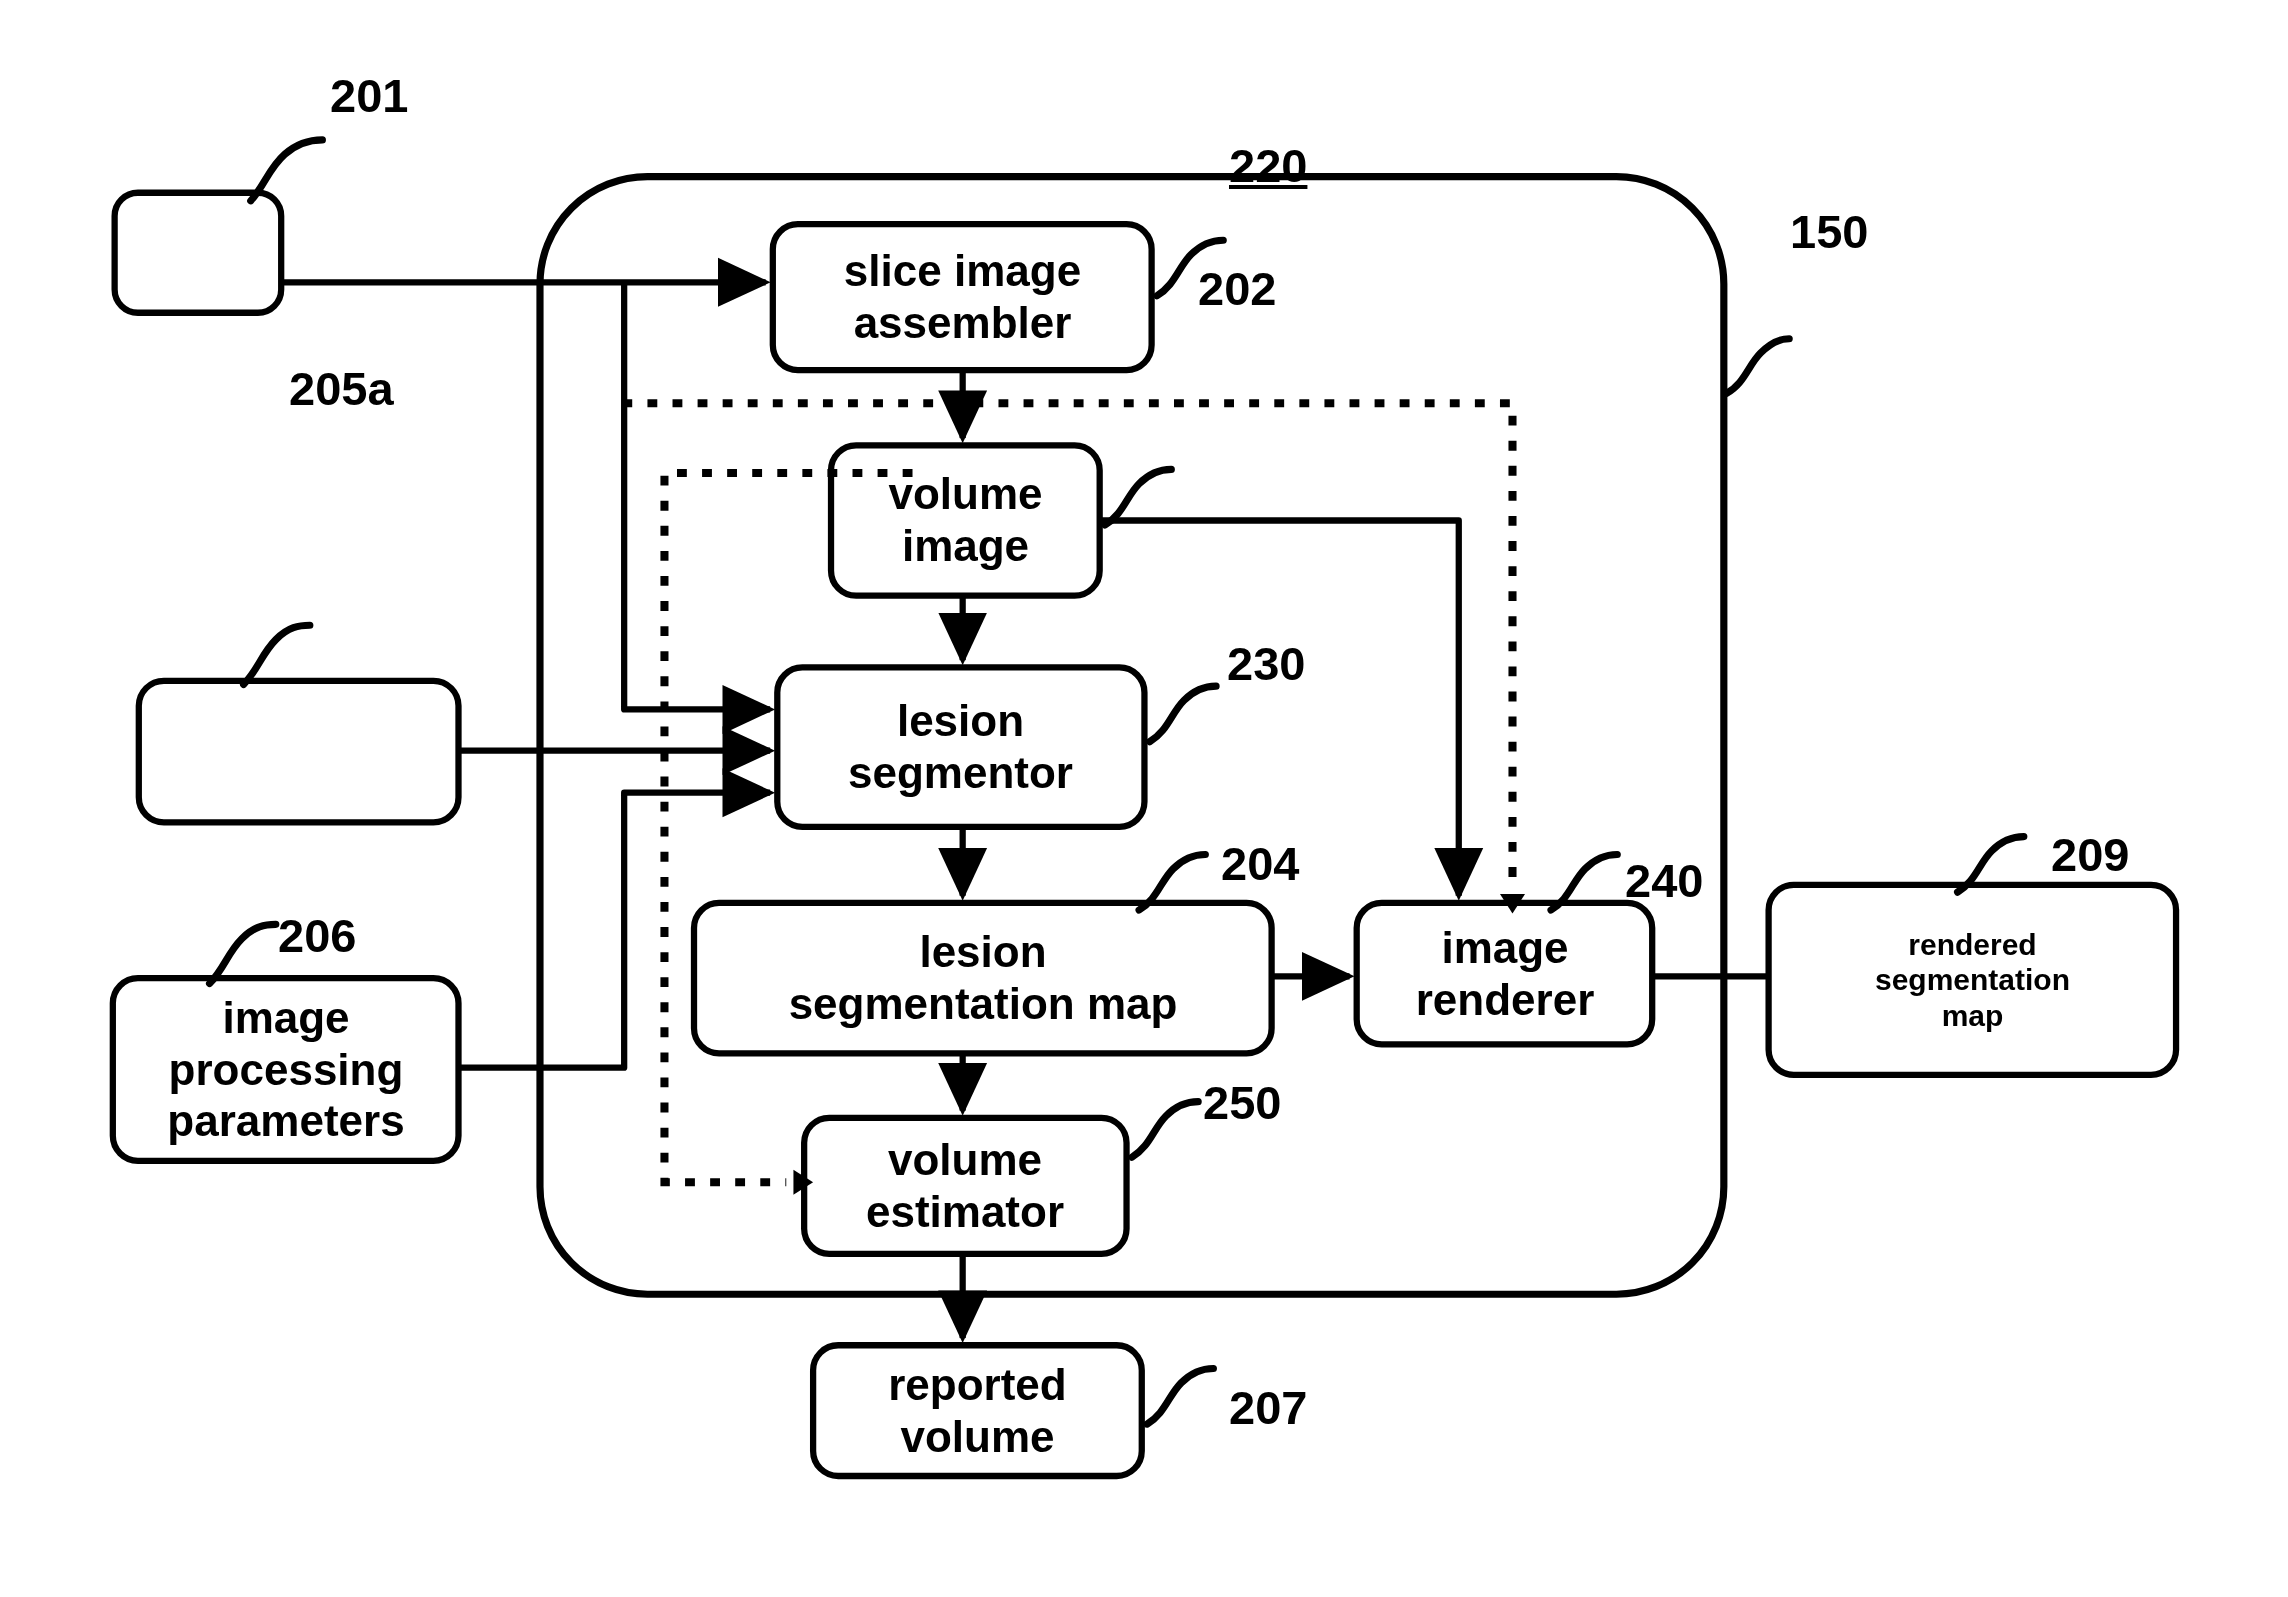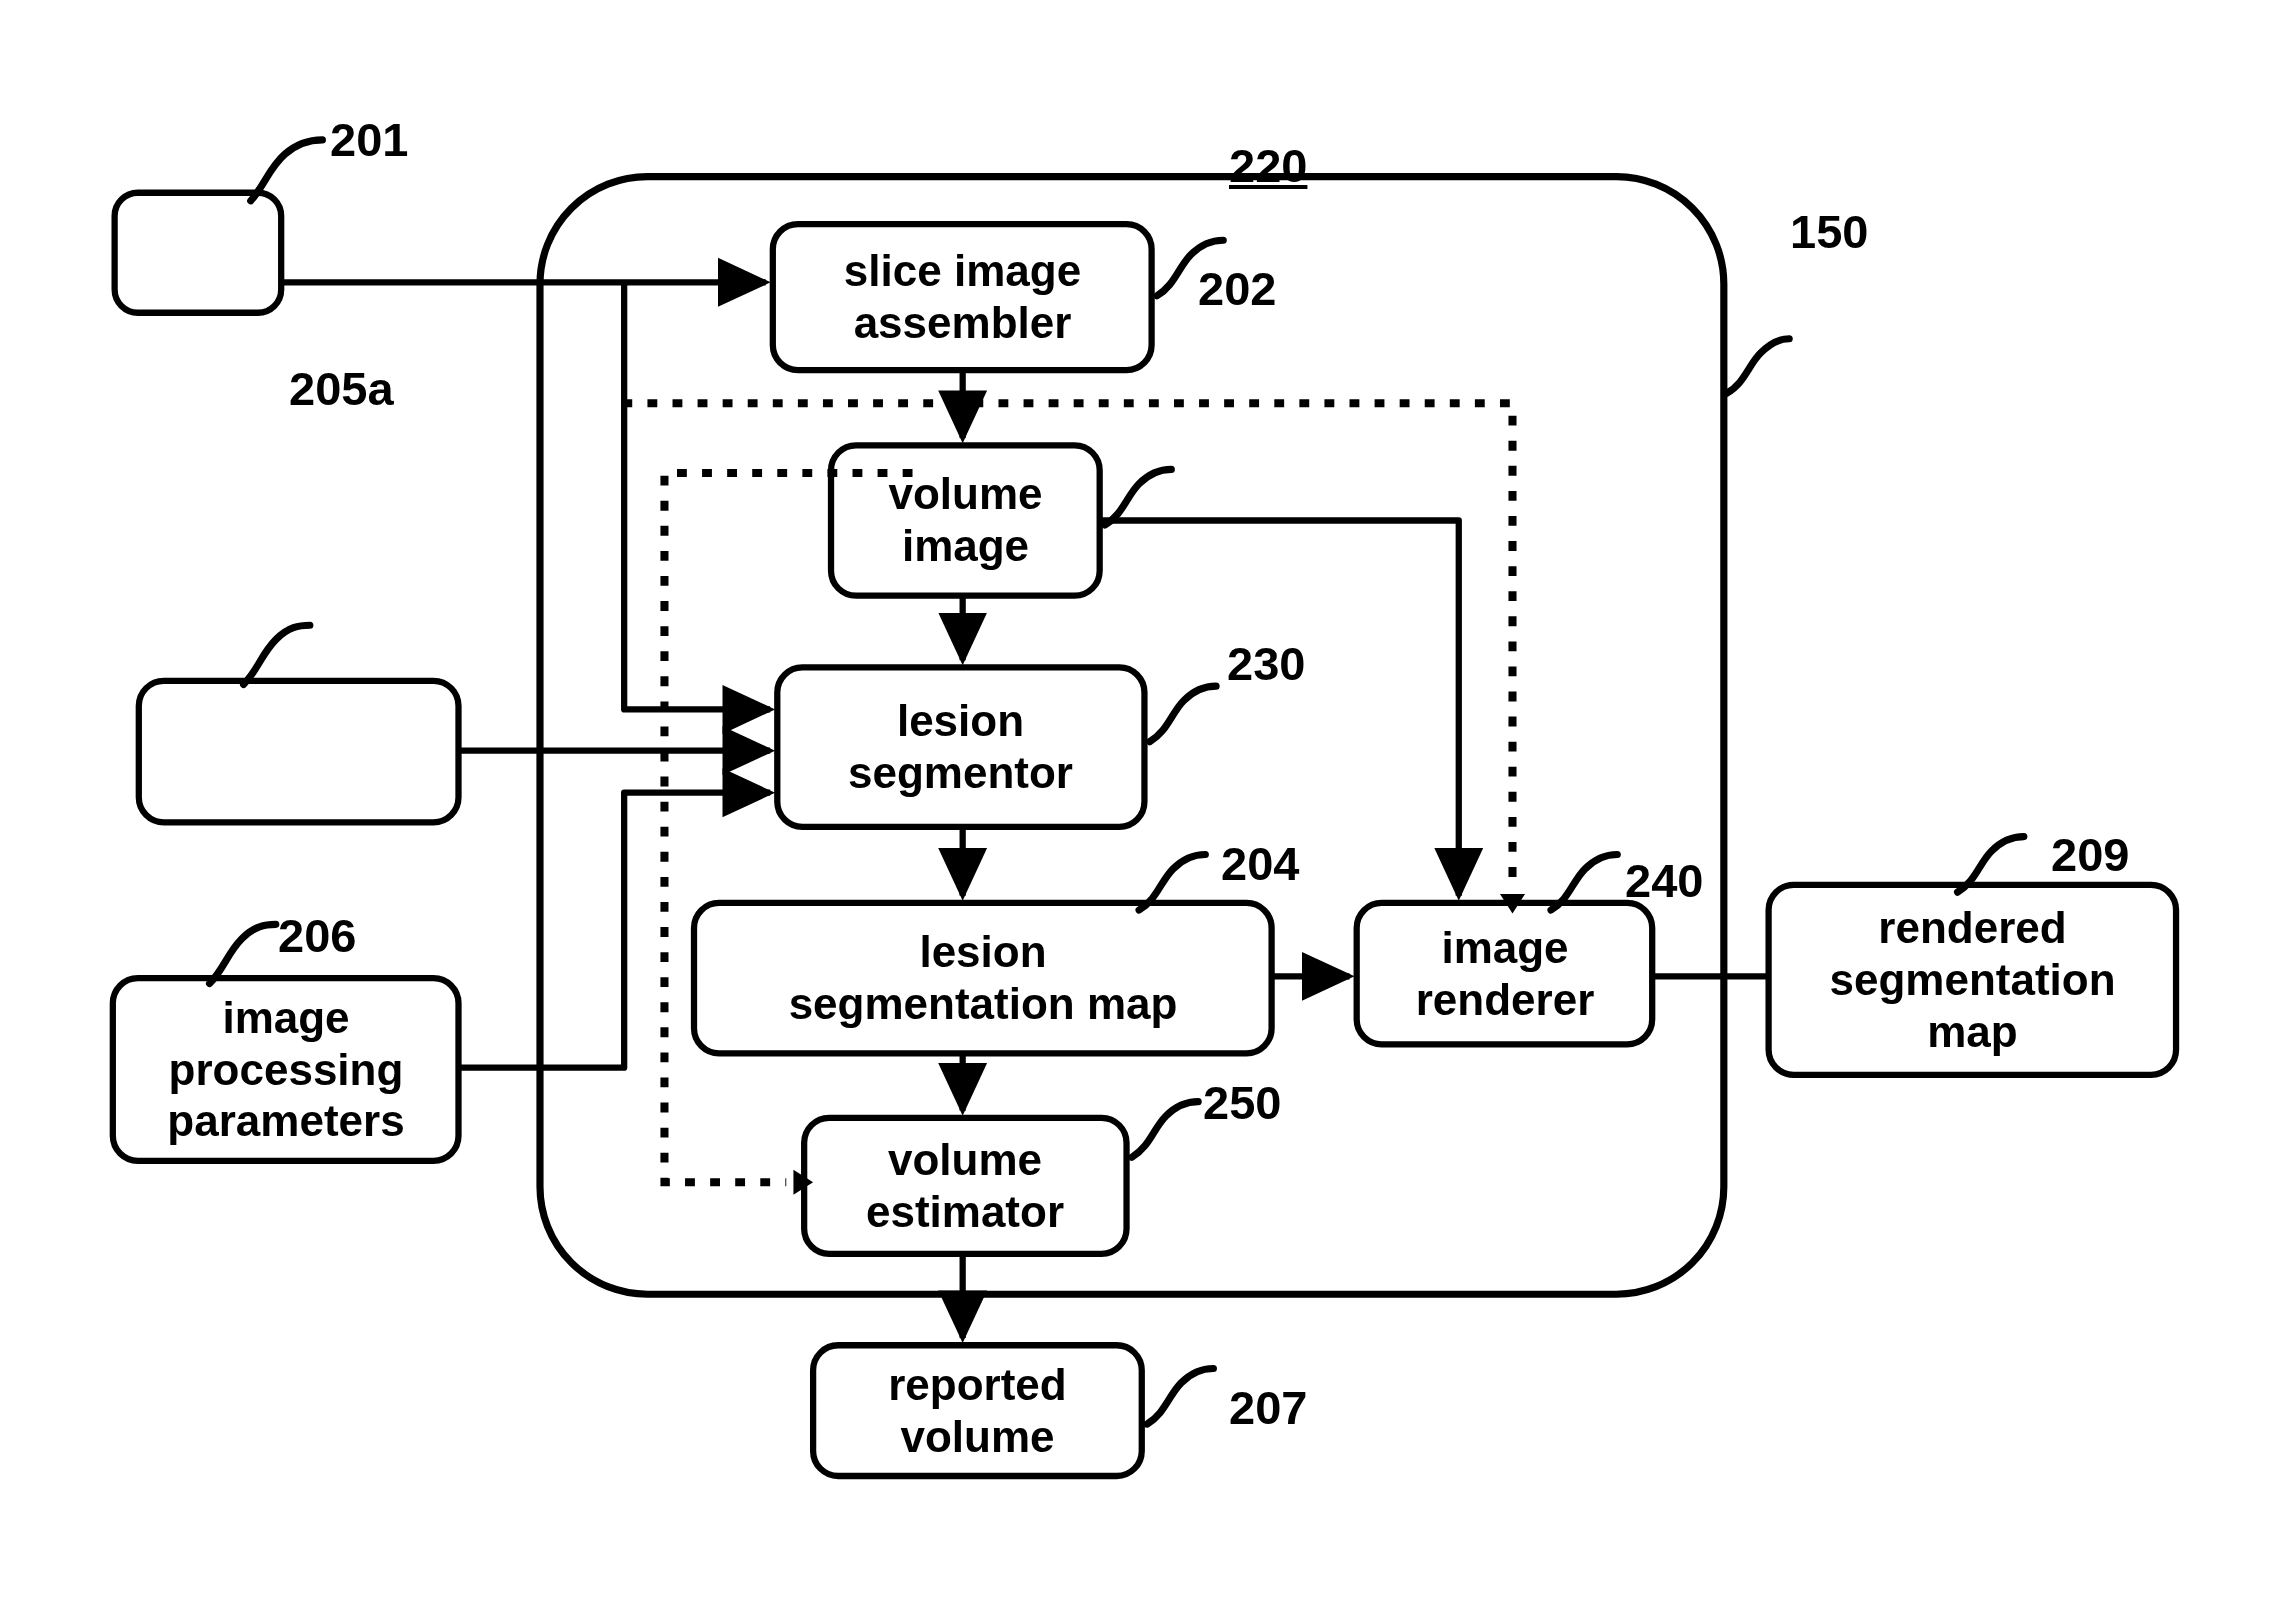--- a/index.html
+++ b/index.html
@@ -143,31 +143,31 @@
   <div class="node-label" style="left:113px; top:978px; width:346px; height:183px; font-size:44px;">image
 processing
 parameters</div>
 
   <div class="node-label" style="left:694px; top:903px; width:578px; height:150px; font-size:44px;">lesion
 segmentation map</div>
 
   <div class="node-label" style="left:1357px; top:903px; width:296px; height:142px; font-size:44px;">image
 renderer</div>
 
-  <div class="node-label" style="left:1769px; top:885px; width:407px; height:190px; font-size:44px;">rendered
+  <div class="node-label" style="left:1769px; top:885px; width:407px; height:190px; font-size:30px;">rendered
 segmentation
 map</div>
 
   <div class="node-label" style="left:804px; top:1118px; width:322px; height:136px; font-size:44px;">volume
 estimator</div>
 
   <div class="node-label" style="left:813px; top:1345px; width:329px; height:131px; font-size:44px;">reported
 volume</div>
 
-  <div class="ref-label" style="left:330px; top:72px;margin-top:44px;">201</div>
+  <div class="ref-label" style="left:330px; top:72px;">201</div>
   <div class="ref-label" style="left:1229px; top:142px;text-decoration:underline;">220</div>
   <div class="ref-label" style="left:1790px; top:208px;">150</div>
   <div class="ref-label" style="left:1198px; top:265px;">202</div>
   <div class="ref-label" style="left:289px; top:365px;">205a</div>
   <div class="ref-label" style="left:1227px; top:640px;">230</div>
   <div class="ref-label" style="left:1221px; top:840px;">204</div>
   <div class="ref-label" style="left:1625px; top:837px;margin-top:20px;">240</div>
   <div class="ref-label" style="left:2051px; top:831px;">209</div>
   <div class="ref-label" style="left:278px; top:912px;">206</div>
   <div class="ref-label" style="left:1203px; top:1079px;">250</div>

